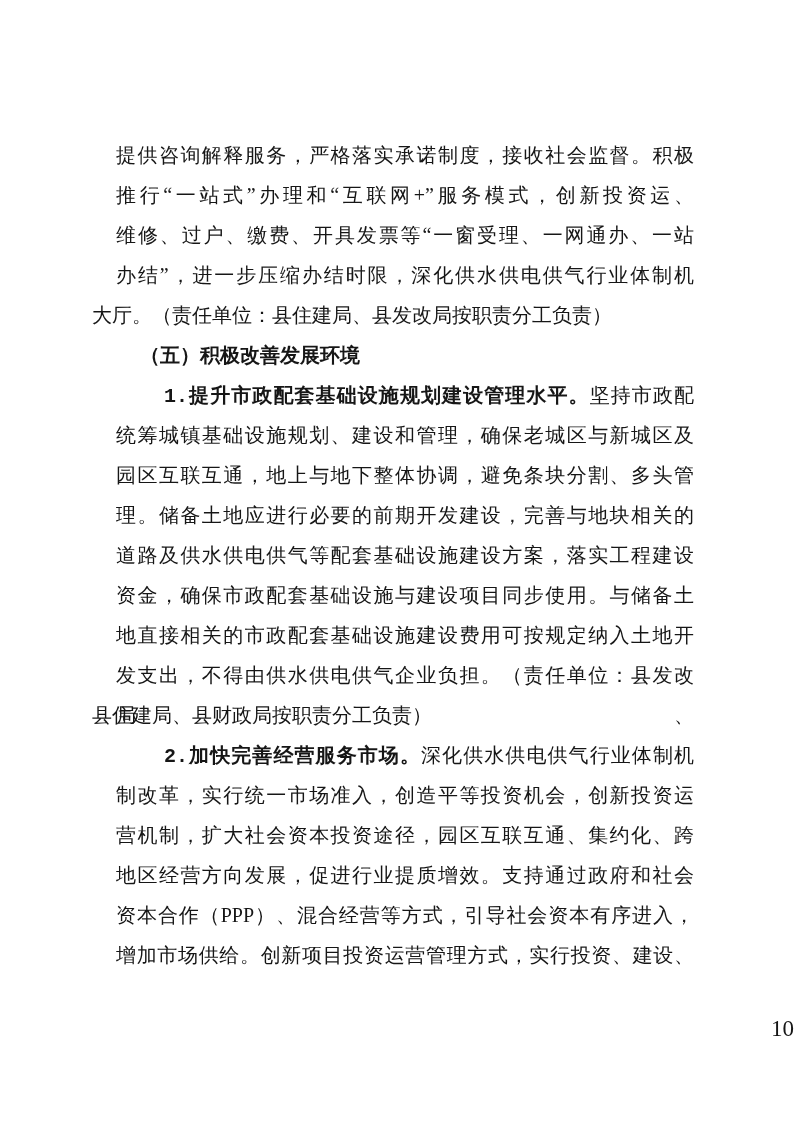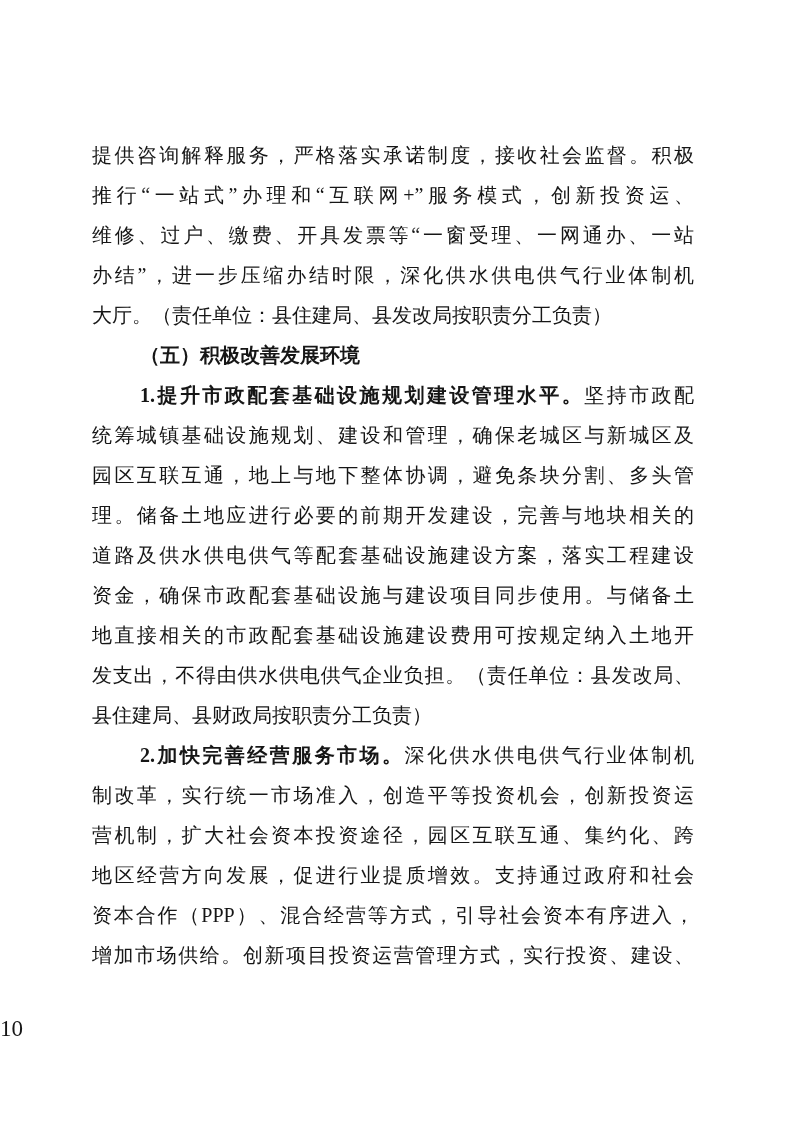--- a/index.html
+++ b/index.html
@@ -27,38 +27,39 @@
   .line {
     height: 40px;
     line-height: 40px;
     font-size: 20px;
     text-align: justify;
     color: #161616;
     white-space: normal;
   }
   .line.fill {
     text-align-last: justify;
+    margin-left: 24px;
   }
   .line.indent {
     text-indent: 48px;
   }
   .line .seg.bold {
     font-weight: 700;
-    font-family: Liberation Serif, serif;
+    font-family: Liberation Mono, monospace;
   }
   .heading-line {
     font-weight: 700;
     font-family: "Liberation Sans", "DejaVu Sans", sans-serif;
   }
   .footer {
     position: absolute;
     left: 0;
     top: 1014px;
     width: 794px;
-    text-align: left;
+    text-align: right;
     font-size: 23px;
     line-height: 30px;
     color: #161616;
   }
 </style>
 </head>
 <body style="background: rgb(255, 255, 255);">
 
 <div class="page">
   <div class="doc-body">

